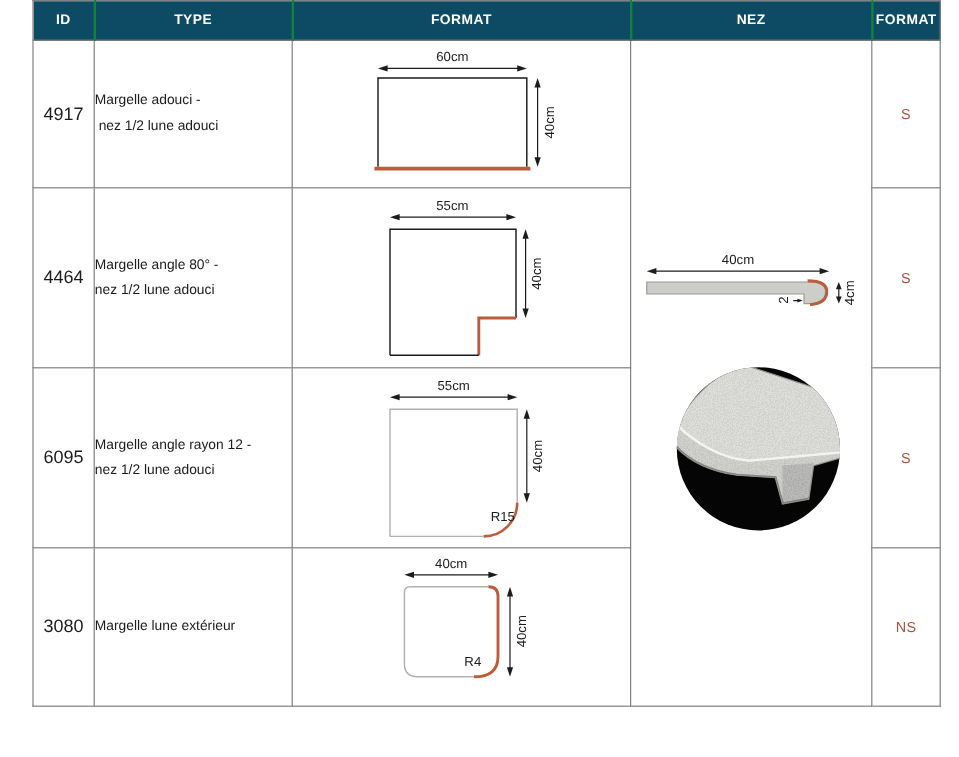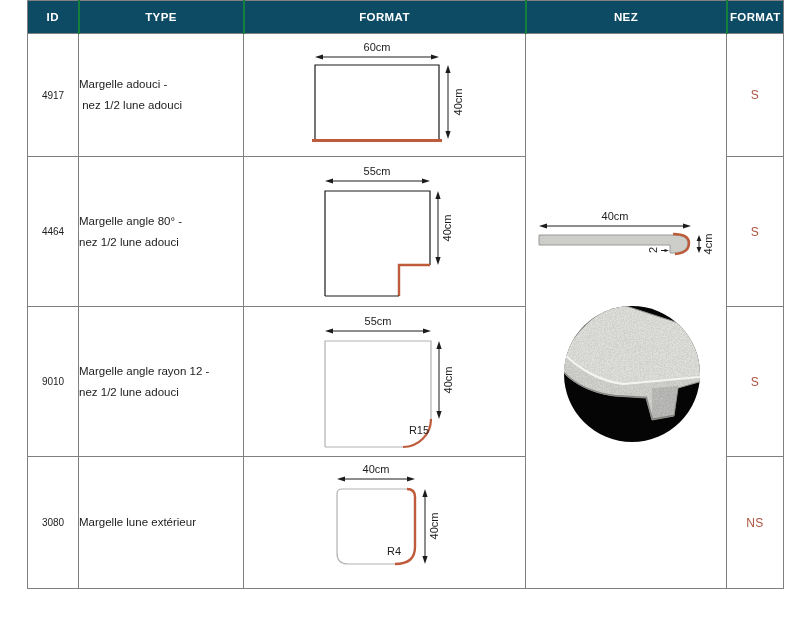--- a/index.html
+++ b/index.html
@@ -4,21 +4,21 @@
 <style>
   html,body{margin:0;padding:0;background:#fff;}
   .page{position:relative;width:799px;height:631px;background:#ffffff;overflow:hidden;
         font-family:"Liberation Sans","DejaVu Sans",sans-serif;color:#1c1c1c;}
   table.spec{position:absolute;left:27px;top:0;border-collapse:collapse;table-layout:fixed;width:756px;}
   table.spec th, table.spec td{border:1px solid #808080;padding:0;}
   table.spec th{background:#0d4a63;color:#ffffff;font-size:11.5px;font-weight:bold;
                 letter-spacing:.4px;height:32px;text-align:center;}
   table.spec th+th{border-left:2px solid #15803d;}
   th.h-type{text-align:left;padding-left:9px;}
-  td.c-id{text-align:center;font-size:10px;color:#1c1c1c;}
+  td.c-id{text-align:center;font-size:15px;color:#1c1c1c;}
   td.c-type{font-size:11.5px;color:#1c1c1c;padding-left:9px;line-height:21px;}
   td.c-type .tline{display:block;white-space:pre-wrap;}
   td.c-format{text-align:center;vertical-align:middle;margin-top:35px;}
   td.c-format svg{display:inline-block;vertical-align:middle;}
   td.c-force{text-align:center;font-size:12px;color:#ac5240;letter-spacing:.3px;}
   td.c-nez{position:relative;vertical-align:top;}
   .nez-profile{position:absolute;left:5px;top:175px;}
   .nez-photo{position:absolute;left:30px;top:264px;}
   .dim{stroke:#1c1c1c;stroke-width:1;fill:none;}
   .dimhead{fill:#1c1c1c;stroke:none;}
@@ -138,21 +138,21 @@
           <line class="dim" x1="153" y1="37" x2="153" y2="97"></line>
           <polygon class="dimhead" points="153,30 150.4,38 155.6,38"></polygon>
           <polygon class="dimhead" points="153,104 150.4,96 155.6,96"></polygon>
           <text class="dimtxt" x="166" y="67" text-anchor="middle" transform="rotate(-90 166 67)">40cm</text>
         </svg>
       </td>
       <td class="c-force">S</td>
     </tr>
 
     <tr style="height:150px">
-      <td class="c-id">9010</td>
+      <td class="c-id">6095</td>
       <td class="c-type">
         <span class="tline">Margelle angle rayon 12 -</span>
         <span class="tline">nez 1/2 lune adouci</span>
       </td>
       <td class="c-format">
         <svg width="200" height="142">
           <text class="dimtxt" x="93" y="14" text-anchor="middle">55cm</text>
           <line class="dim" x1="47" y1="20" x2="139" y2="20"></line>
           <polygon class="dimhead" points="40,20 48,17.4 48,22.6"></polygon>
           <polygon class="dimhead" points="146,20 138,17.4 138,22.6"></polygon>

